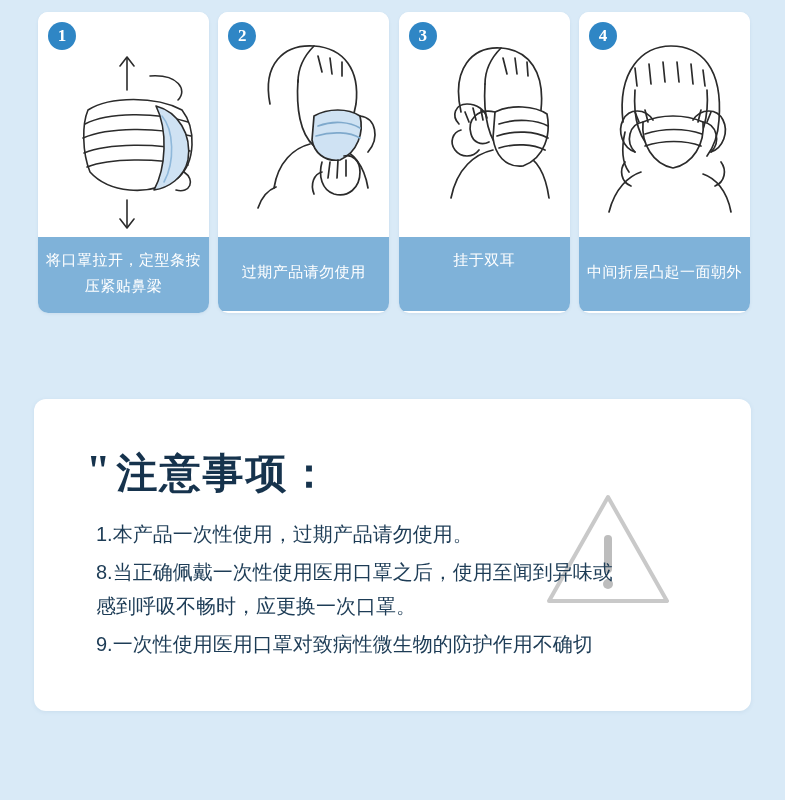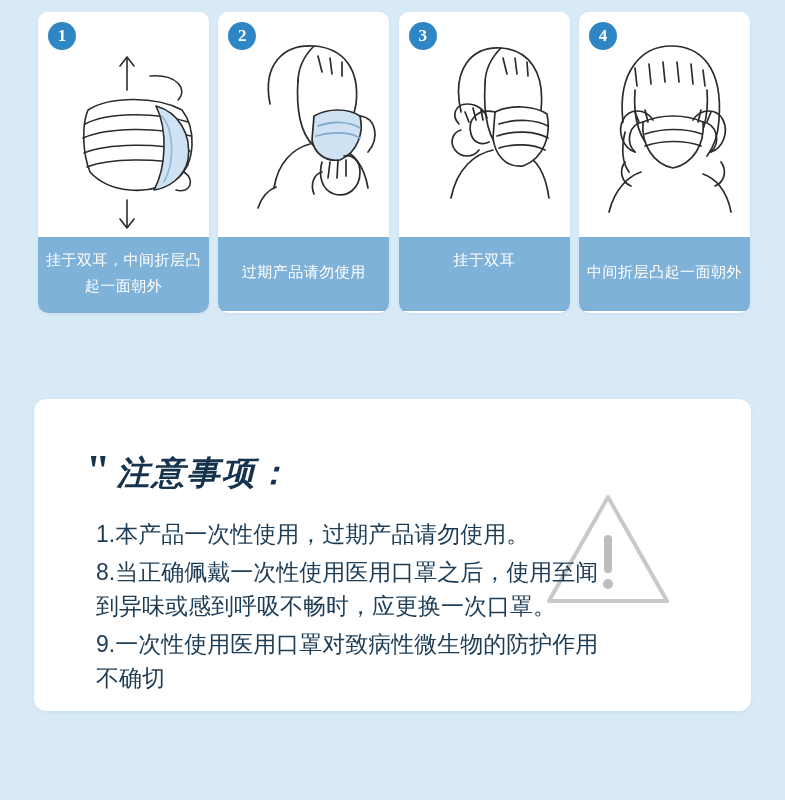--- a/index.html
+++ b/index.html
@@ -90,33 +90,32 @@
   .quote-mark {
     color: #16334d;
     font-family: "Liberation Serif", serif;
     font-size: 44px;
     font-weight: bold;
     line-height: 34px;
     margin-right: 6px;
   }
   .notes-title {
     color: #16334d;
-    font-size: 33px;
+    font-size: 41px;
     font-weight: bold;
     letter-spacing: 2px;
     line-height: 38px;
-    font-style: italic;
   }
   .notes-list {
     position: absolute;
     left: 62px;
     top: 118px;
     width: 520px;
     color: #1d3c56;
-    font-size: 23px;
+    font-size: 20px;
     line-height: 34px;
   }
   .note-item { margin-bottom: 4px; }
 
   .warn-icon {
     position: absolute;
     right: 78px;
     top: 90px;
     width: 130px;
     height: 120px;
@@ -148,21 +147,21 @@
           <path d="M46 141 C 70 131, 120 131, 152 139"></path>
           <path d="M49 155 C 72 146, 118 146, 150 153"></path>
 
           <path d="M118 94 C 140 100, 154 122, 150 148 C 146 166, 130 176, 116 178 C 128 156, 130 118, 118 94 Z" fill="#cfe2f3" stroke="#2b2b2b"></path>
           <path d="M124 104 C 136 118, 137 150, 126 170" stroke="#8fb8da"></path>
 
           <path d="M146 160 C 158 168, 152 182, 138 178"></path>
         </g>
       </svg>
     </div>
-    <div class="step-caption">挂于双耳，中间折层凸起一面朝外</div>
+    <div class="step-caption">将口罩拉开，定型条按压紧贴鼻梁</div>
   </div>
 
   <div class="step">
     <div class="step-badge">2</div>
     <div class="step-art">
       <svg width="171" height="225" viewBox="0 0 171 225" xmlns="http://www.w3.org/2000/svg">
         <g fill="none" stroke="#2b2b2b" stroke-width="1.7" stroke-linecap="round" stroke-linejoin="round">
 
           <path d="M52 92 C 44 52, 66 32, 96 34 C 126 36, 142 58, 138 92 C 136 104, 132 112, 128 116"></path>
           <path d="M96 34 C 86 44, 80 56, 80 70"></path>

